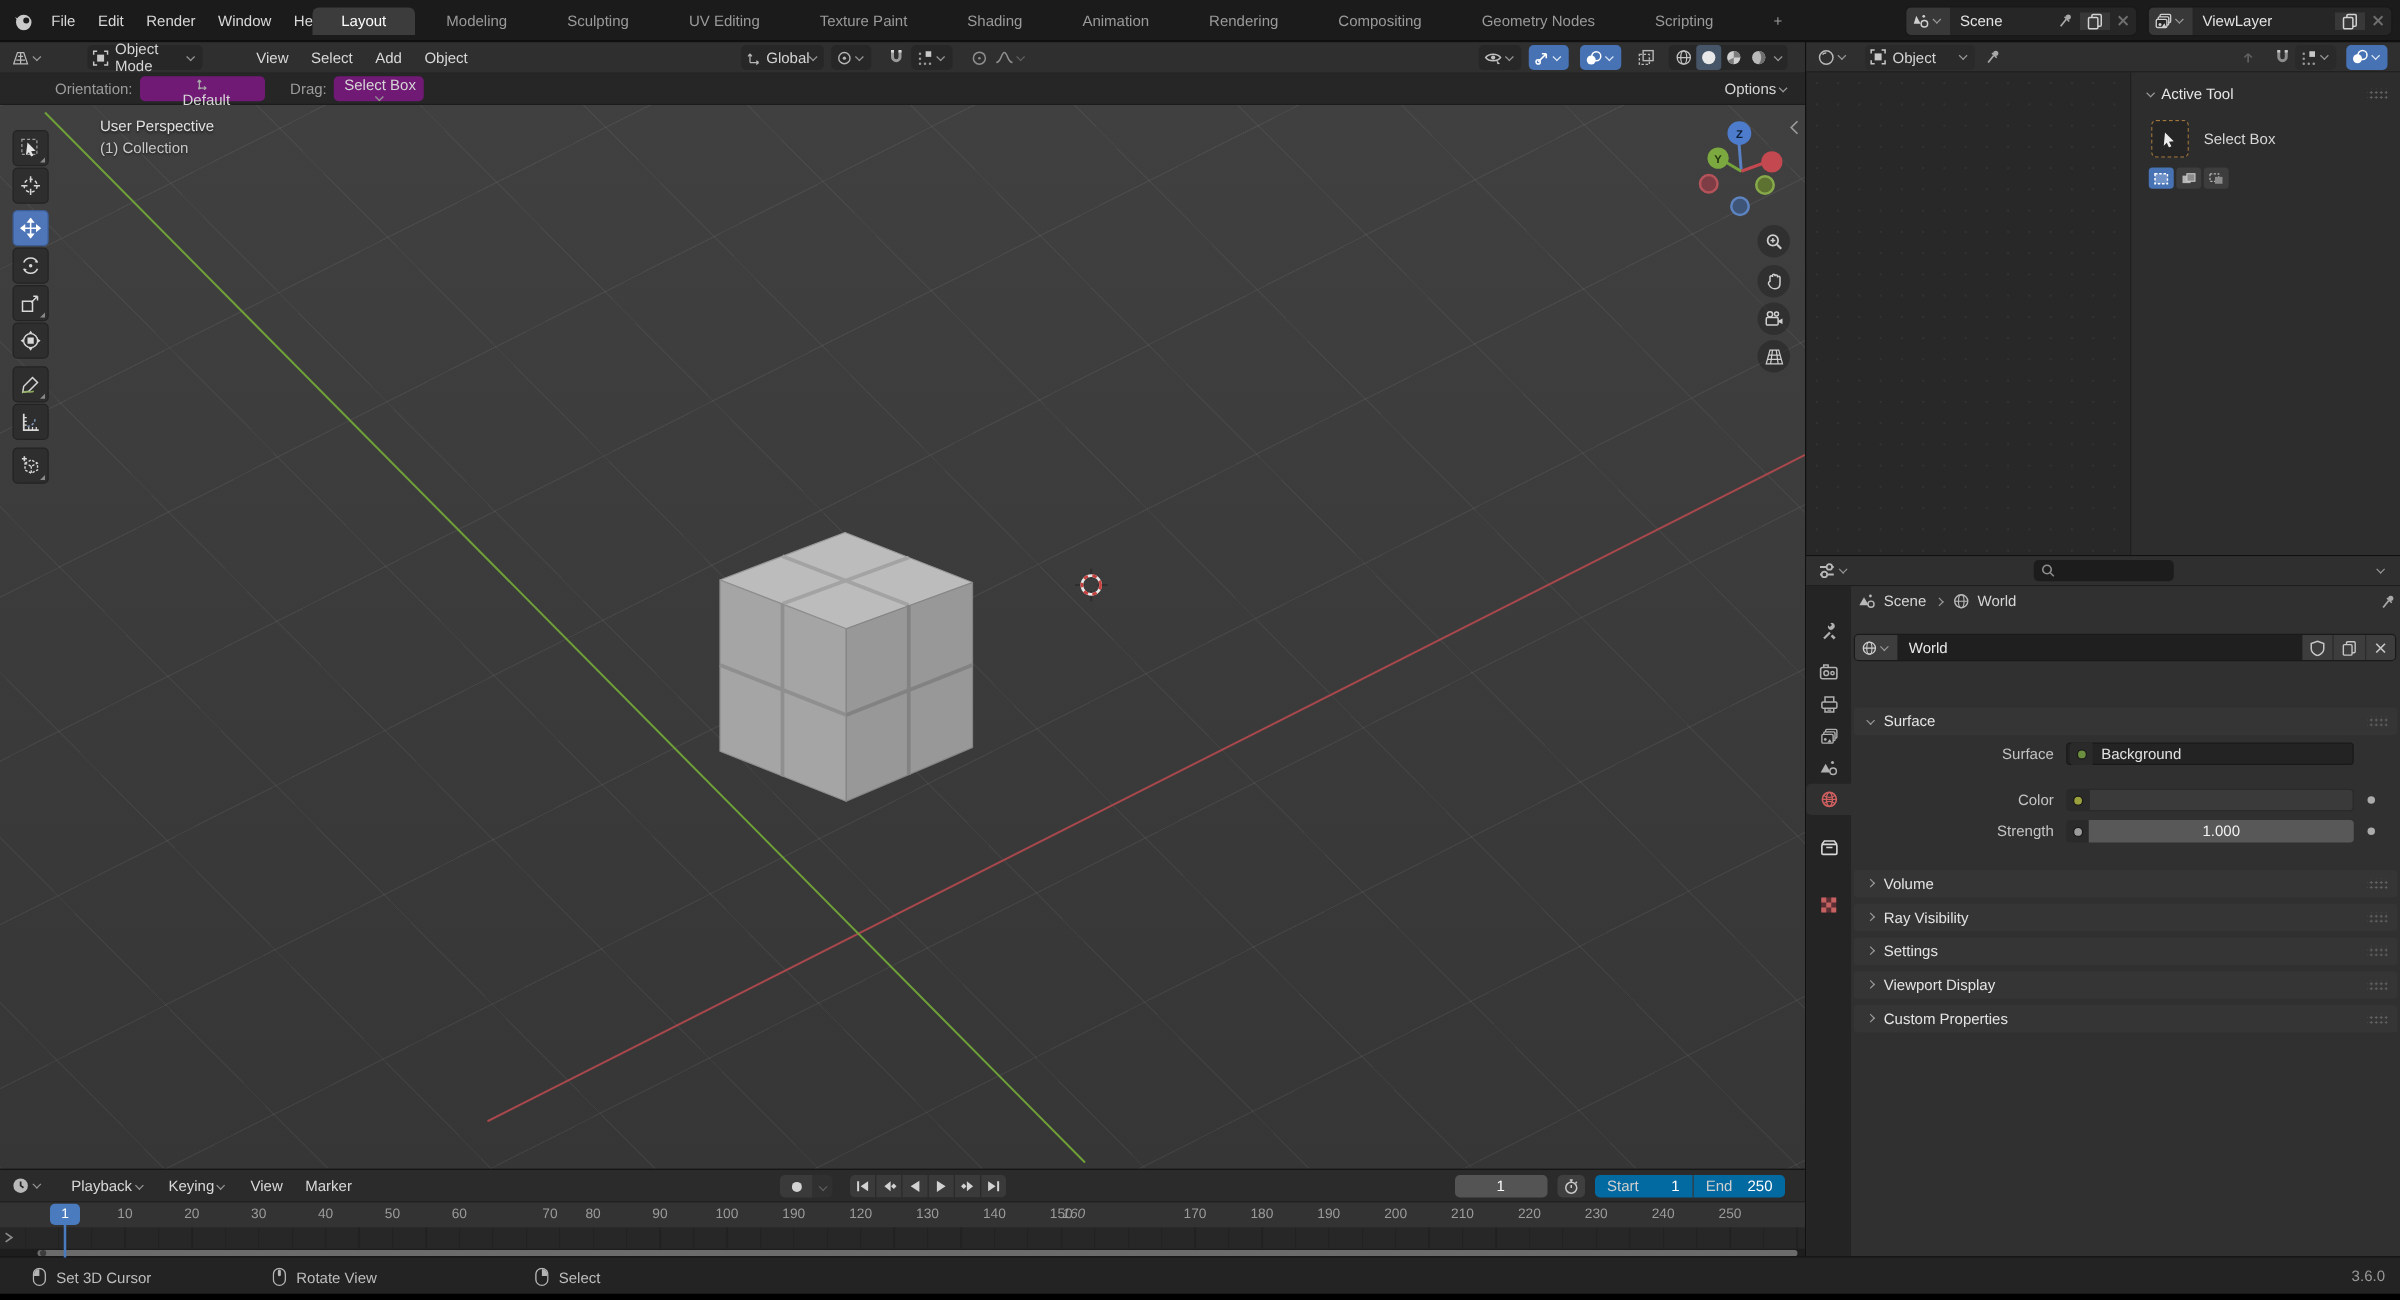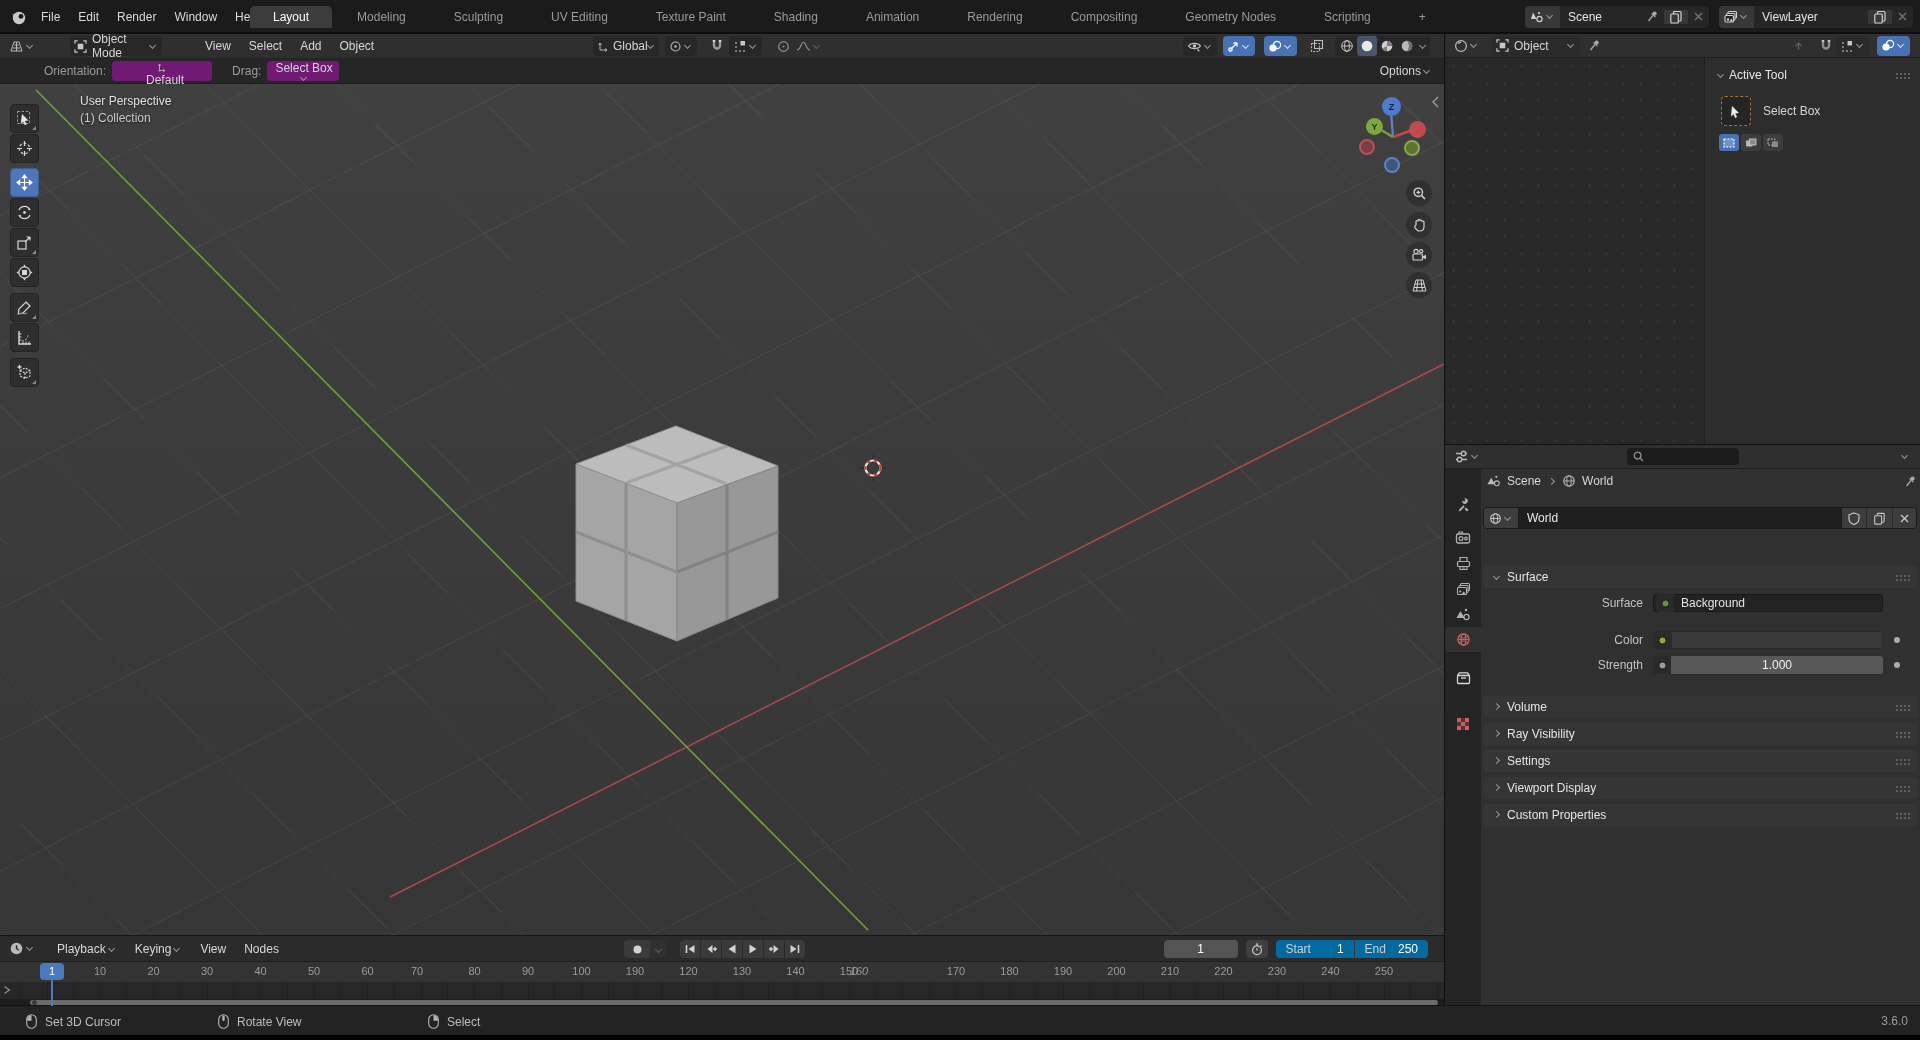--- a/index.html
+++ b/index.html
@@ -780,21 +780,21 @@
       <svg width="15" height="15" viewBox="0 0 15 15">
           <circle cx="7.5" cy="7.5" r="5.8" fill="#b9b9b9"></circle>
           <path d="M7.5 4.2 V7.5 L9.8 9.2" stroke="#262626" stroke-width="1.4" fill="none"></path>
         </svg>
       <span class="chev"></span>
     </span>
     <span id="tl-menus" class="flex" style="margin-left:10px;">
         <span class="menu-item">Playback<span class="chev"></span></span>
         <span class="menu-item">Keying<span class="chev"></span></span>
         <span class="menu-item">View</span>
-        <span class="menu-item">Nodes</span>
+        <span class="menu-item">Marker</span>
       </span>
 
     <span class="flex abs" style="left:624px; top:4px;">
       <span class="flex" style="background:#3a3a3a; border-radius:4px 0 0 4px; width:26px; height:18px; justify-content:center;">
         <svg width="9" height="9">
             <circle cx="4.5" cy="4.5" r="4" fill="#d2d2d2"></circle>
           </svg>
       </span>
       <span class="flex" style="background:#303030; border-radius:0 4px 4px 0; width:16px; height:18px; justify-content:center;">
           <span class="chev dim" style="margin:0;"></span>
@@ -860,21 +860,21 @@
     </span>
   </div>
 
   <div id="tl-ruler" class="abs">
       <span class="tick" style="left: 100px;">10</span>
       <span class="tick" style="left: 153.5px;">20</span>
       <span class="tick" style="left: 207px;">30</span>
       <span class="tick" style="left: 260.5px;">40</span>
       <span class="tick" style="left: 314px;">50</span>
       <span class="tick" style="left: 367.5px;">60</span>
-      <span class="tick" style="left: 417px;">70</span>
+      <span class="tick" style="left: 440px;">70</span>
       <span class="tick" style="left: 474.5px;">80</span>
       <span class="tick" style="left: 528px;">90</span>
       <span class="tick" style="left: 581.5px;">100</span>
       <span class="tick" style="left: 635px;">190</span>
       <span class="tick" style="left: 688.5px;">120</span>
       <span class="tick" style="left: 742px;">130</span>
       <span class="tick" style="left: 795.5px;">140</span>
       <span class="tick" style="left: 849px;">150</span>
       <span class="tick" style="left: 859px; font-style: italic;">160</span>
       <span class="tick" style="left: 956px;">170</span>

